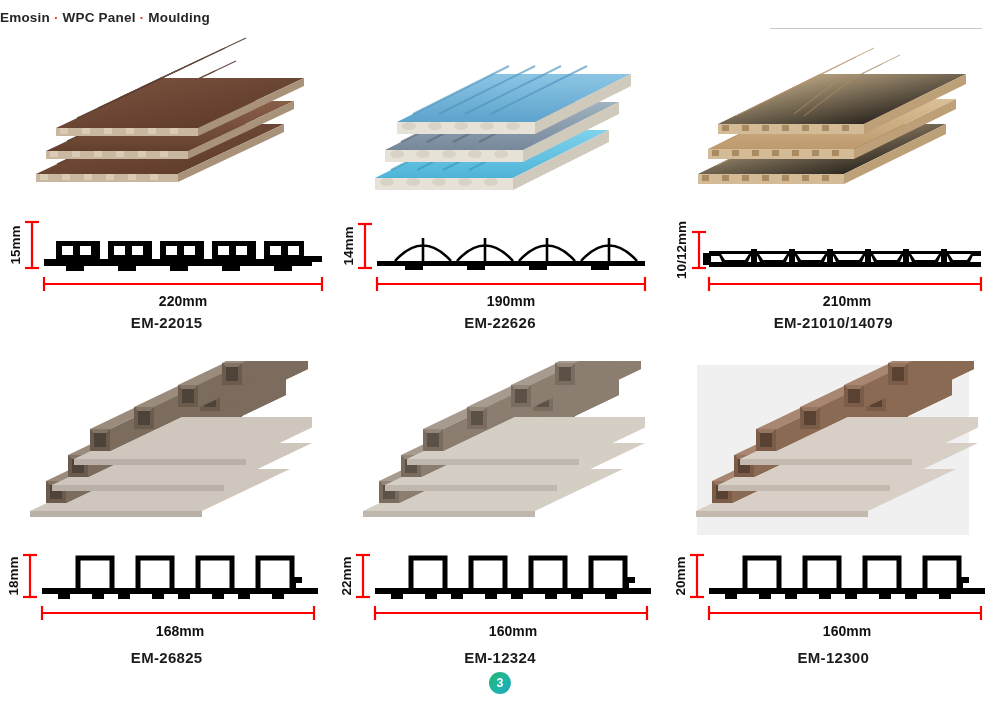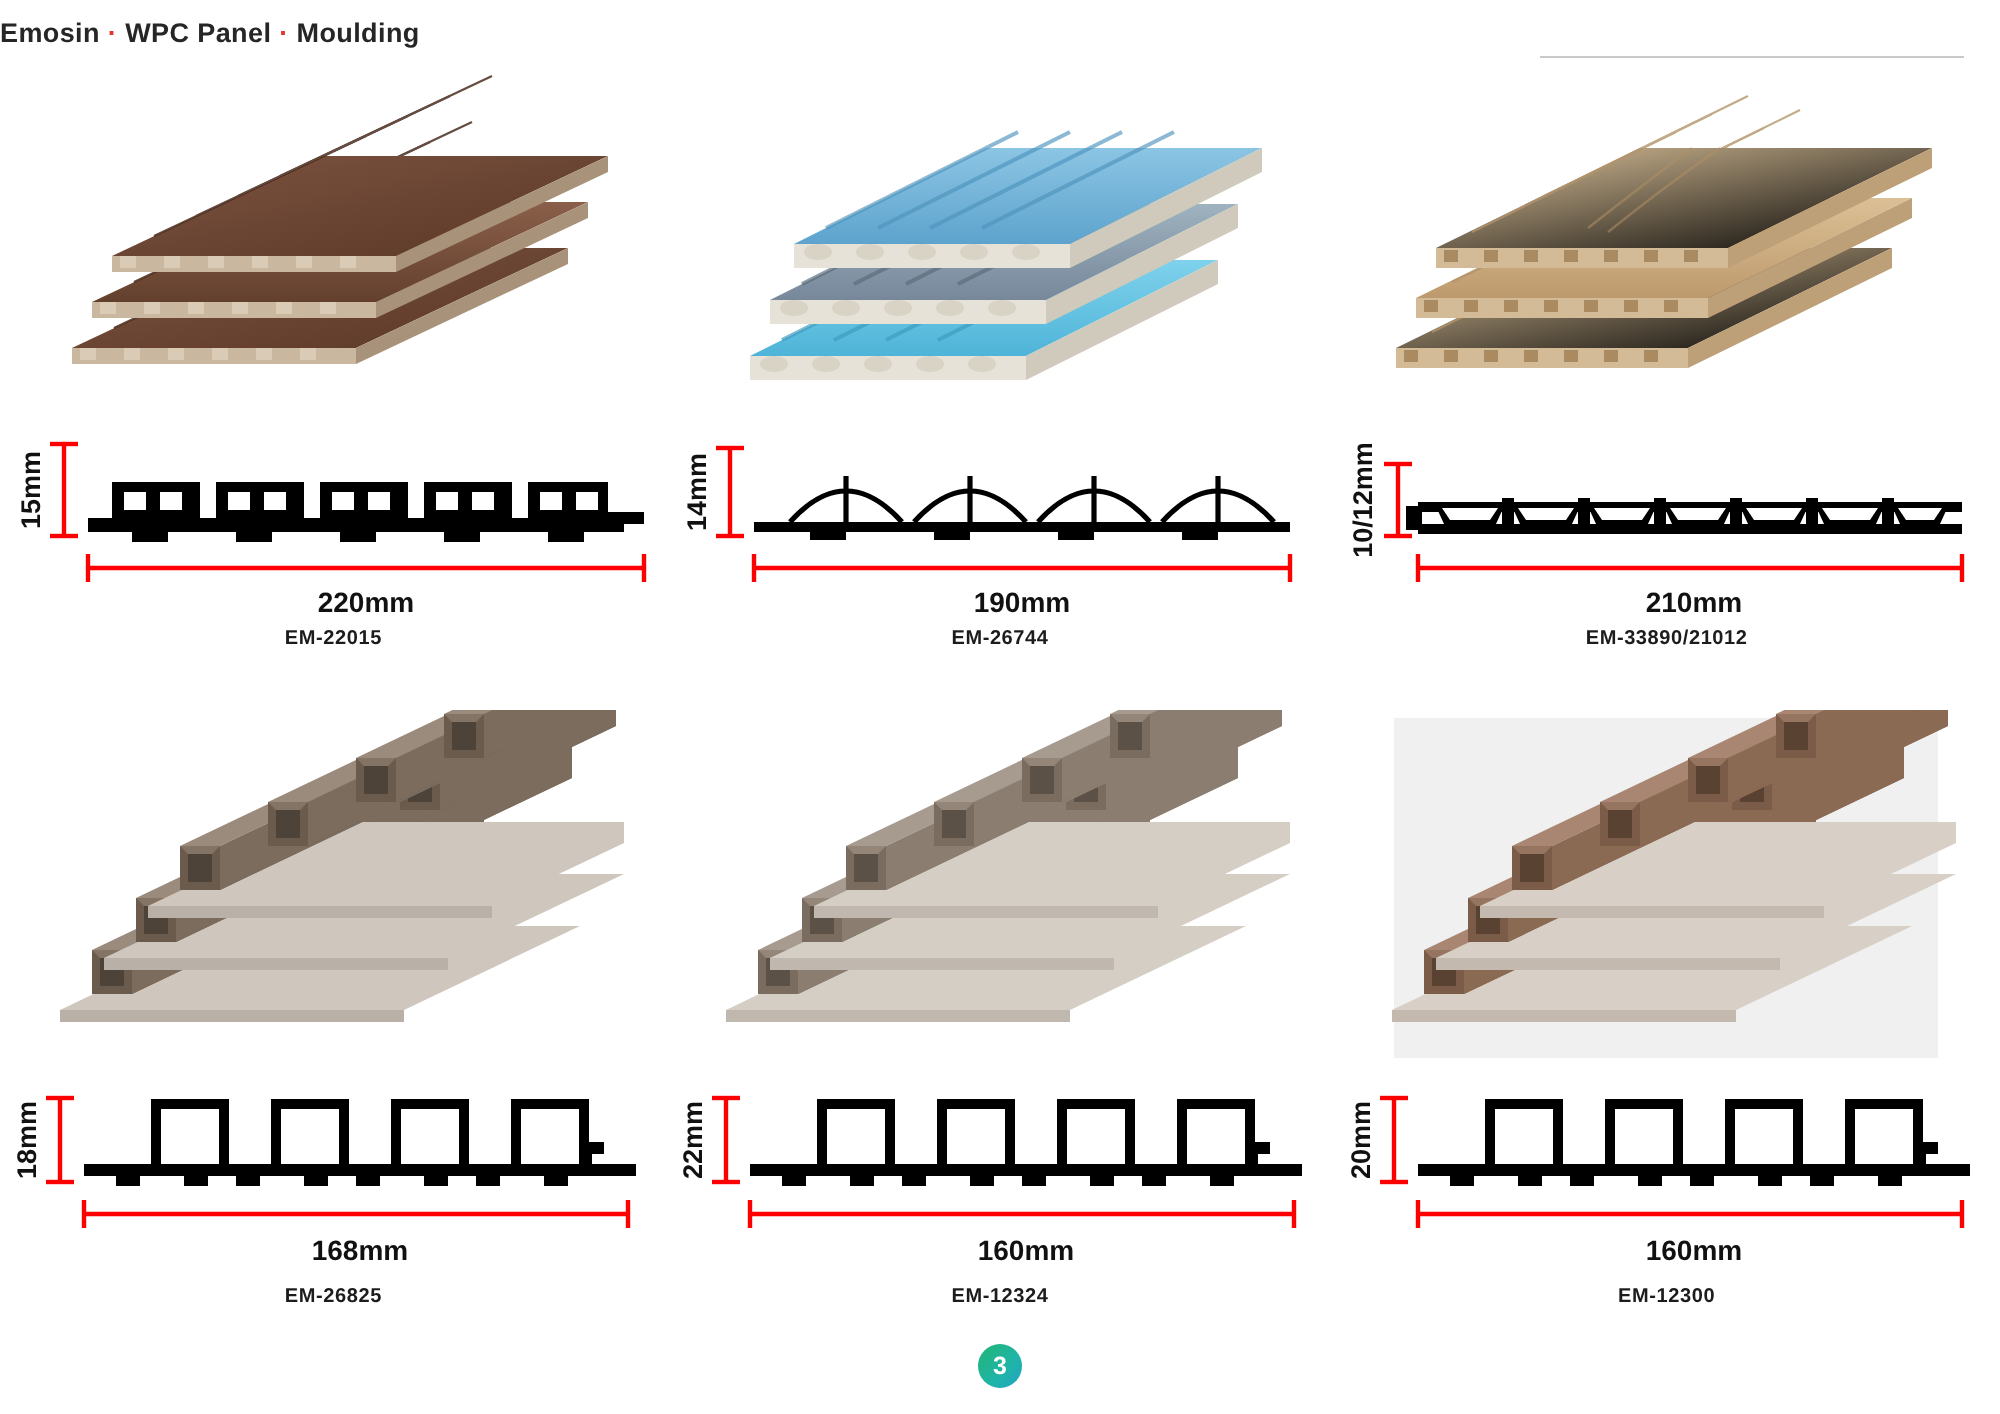--- a/index.html
+++ b/index.html
@@ -66,21 +66,21 @@
   .photo svg { display: block; width: 100%; height: 100%; }
 
   
   .draw-wrap {
     width: 333px; height: 110px;
     position: relative;
   }
   .draw-wrap svg { display: block; width: 100%; height: 100%; }
 
   .code {
-    font-size: 10px;
+    font-size: 15px;
     font-weight: bold;
     color: #1c1c1c;
     letter-spacing: .3px;
     margin-top: -2px;
   }
   .row-2 .code { margin-top: 0px; }
 
   
   .page-num {
     position: absolute;
@@ -356,21 +356,21 @@
             </g>
           </g>
           <g stroke="#ff0000" stroke-width="2.2">
             <line x1="44" y1="78" x2="312" y2="78"></line>
             <line x1="44" y1="71" x2="44" y2="85"></line>
             <line x1="312" y1="71" x2="312" y2="85"></line>
           </g>
           <text x="178" y="100" text-anchor="middle" font-family="Liberation Sans, sans-serif" font-size="14" font-weight="bold" fill="#111">190mm</text>
         </svg>
       </div>
-      <div class="code">EM-26744</div>
+      <div class="code">EM-22626</div>
     </div>
 
     <div class="cell">
       <div class="photo-wrap">
 
         <div class="photo">
           <svg viewBox="0 0 290 168">
             <defs>
               <linearGradient id="p2a" x1="0" y1="0" x2="1" y2="1">
                 <stop offset="0" stop-color="#e2c89f"></stop>
@@ -491,21 +491,21 @@
             <rect x="36" y="47" width="8" height="12" fill="#000"></rect>
           </g>
           <g stroke="#ff0000" stroke-width="2.2">
             <line x1="42" y1="78" x2="314" y2="78"></line>
             <line x1="42" y1="71" x2="42" y2="85"></line>
             <line x1="314" y1="71" x2="314" y2="85"></line>
           </g>
           <text x="180" y="100" text-anchor="middle" font-family="Liberation Sans, sans-serif" font-size="14" font-weight="bold" fill="#111">210mm</text>
         </svg>
       </div>
-      <div class="code">EM-33890/21012</div>
+      <div class="code">EM-21010/14079</div>
     </div>
   </div>
 
   <div class="row row-2" style="margin-top:28px;">
 
     <div class="cell">
       <div class="photo-wrap" style="height:180px">
 
         <div class="photo" style="height:176px">
           <svg viewBox="0 0 290 176">

